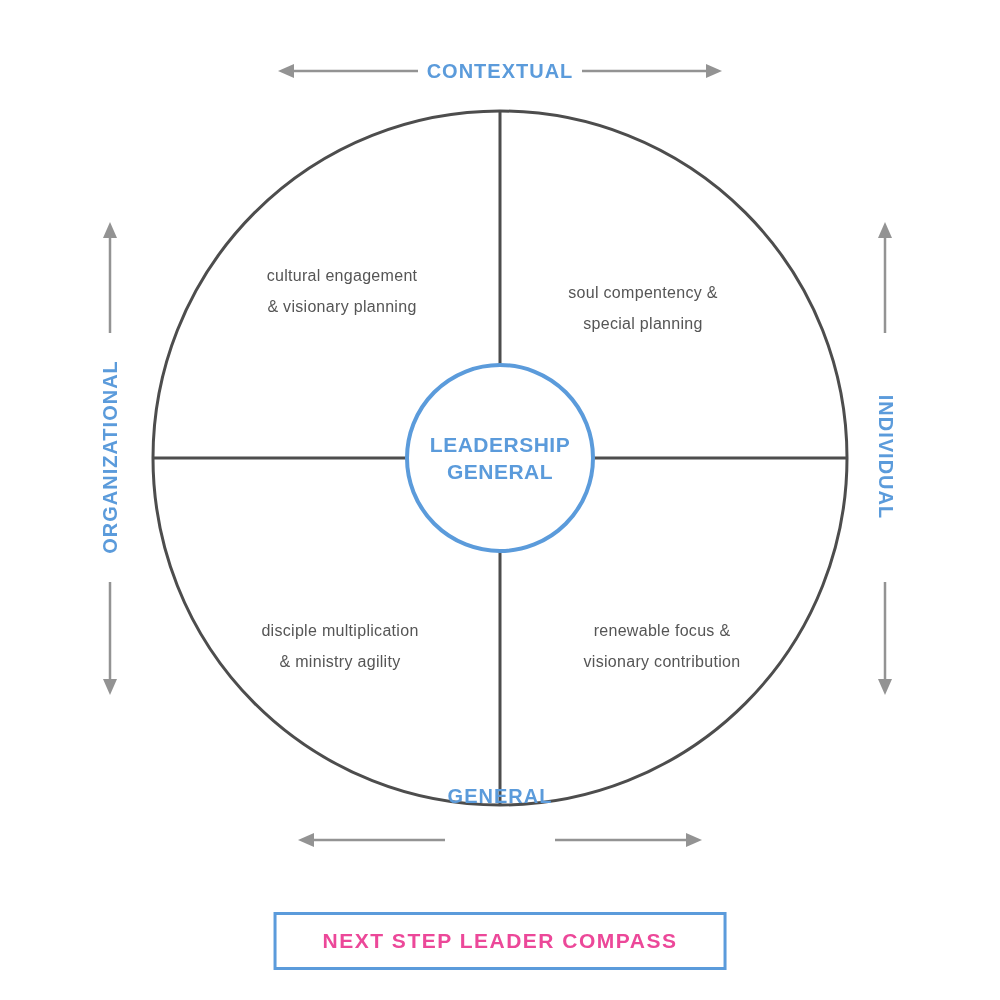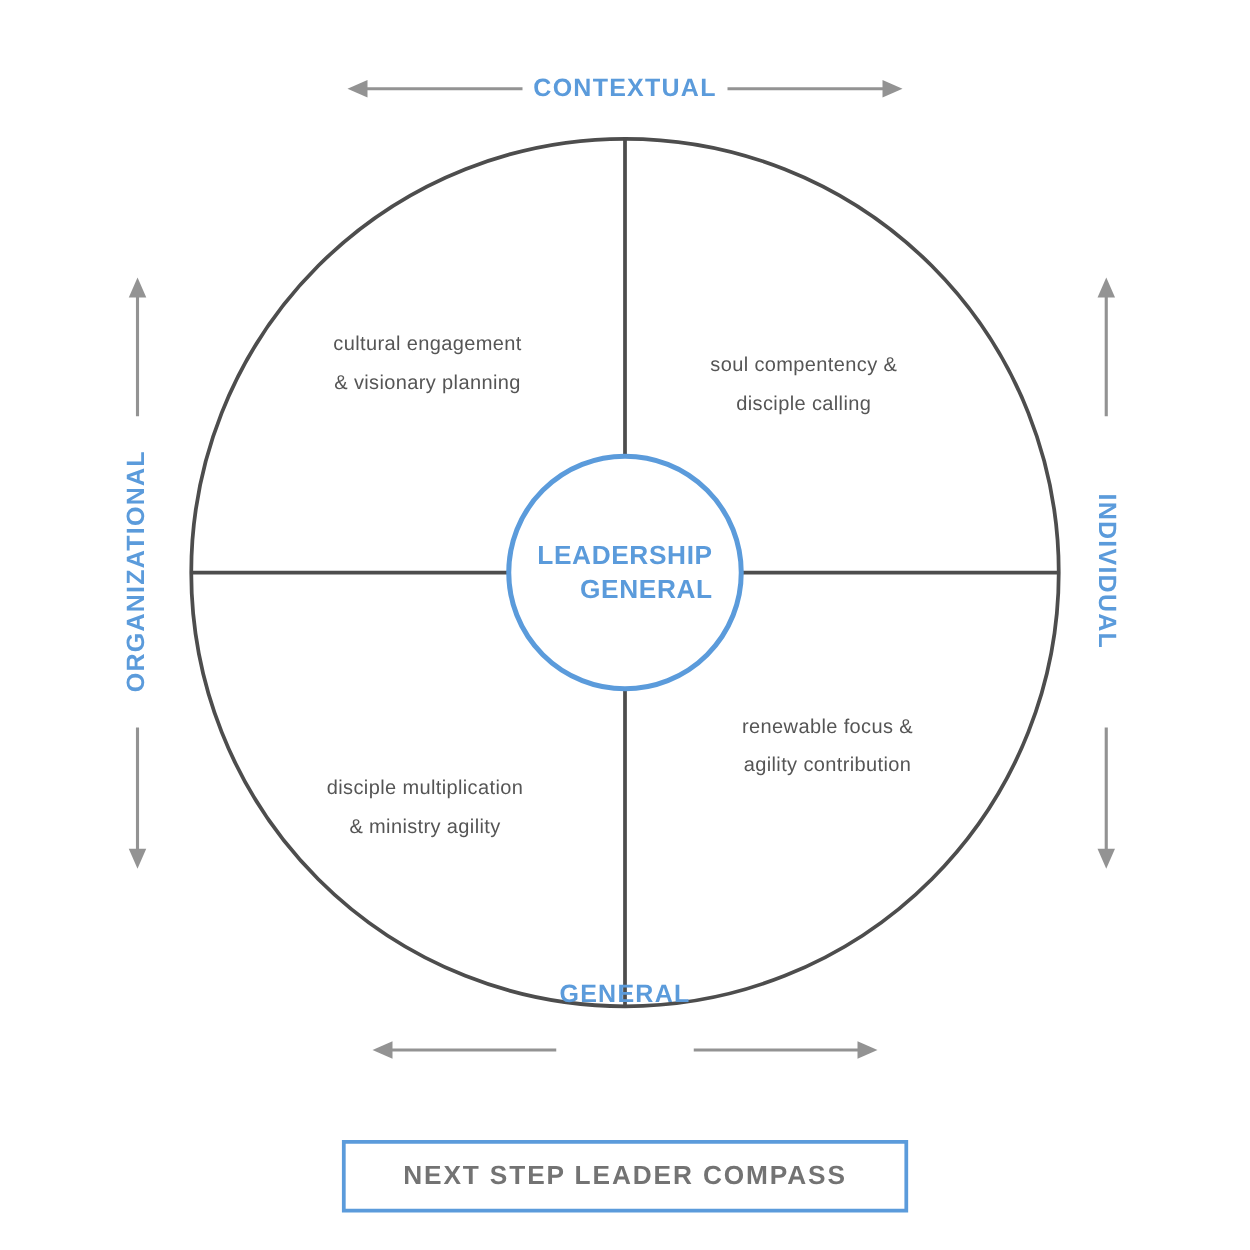--- a/index.html
+++ b/index.html
@@ -55,21 +55,21 @@
   .title-box {
     position: absolute;
     left: 500px;
     top: 941px;
     transform: translate(-50%, -50%);
     border: 3px solid #5b9bdb;
     padding: 14px 46px;
     background: #ffffff;
   }
   .title-text {
-    color: #737373;
+    color: #ec4899;
     font-weight: bold;
     font-size: 21px;
     letter-spacing: 1.5px;
     white-space: nowrap;
   }
 </style>
 </head>
 <body>
 
 <div class="canvas">
@@ -128,34 +128,34 @@
 
   <div class="label axis-label vertical-right" style="left:885px; top:457px;">INDIVIDUAL</div>
 
   <div class="label quadrant-label" style="left:342px; top:291px;">
     <div>cultural engagement</div>
     <div>&amp; visionary planning</div>
   </div>
 
   <div class="label quadrant-label" style="left:643px; top:308px;">
     <div>soul compentency &amp;</div>
-    <div>disciple calling</div>
+    <div>special planning</div>
   </div>
 
   <div class="label quadrant-label" style="left:340px; top:646px;">
     <div>disciple multiplication</div>
     <div>&amp; ministry agility</div>
   </div>
 
-  <div class="label quadrant-label" style="left:662px; top:597px;text-align:center;">
+  <div class="label quadrant-label" style="left:662px; top:646px;text-align:center;">
     <div>renewable focus &amp;</div>
-    <div>agility contribution</div>
+    <div>visionary contribution</div>
   </div>
 
-  <div class="label center-label" style="left:500px; top:458px;text-align:right;">
+  <div class="label center-label" style="left:500px; top:458px;">
     <div>LEADERSHIP</div>
     <div>GENERAL</div>
   </div>
 
   <div class="title-box">
     <div class="title-text">NEXT STEP LEADER COMPASS</div>
   </div>
 
 </div>
 

